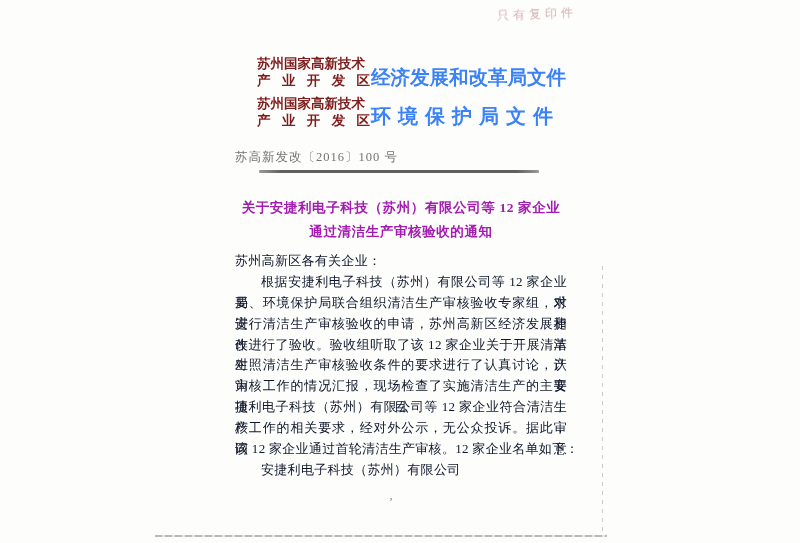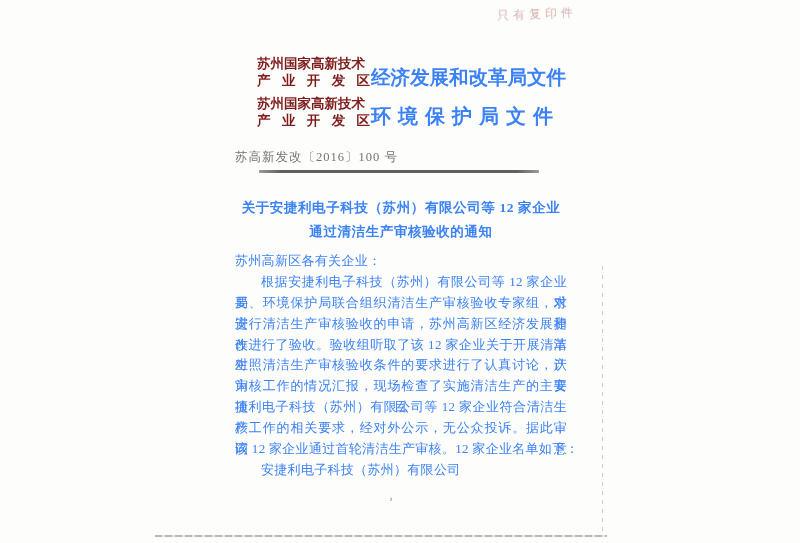--- a/index.html
+++ b/index.html
@@ -43,27 +43,27 @@
     white-space:nowrap;
   }
   .rule{
     position:absolute;left:259px;top:170px;width:280px;height:2.5px;
     background:linear-gradient(90deg,#9a9a9a,#606060 8%,#606060 92%,#9a9a9a);
     border-radius:1px;
   }
   
   .doc-title{
     position:absolute;left:215px;top:196px;width:372px;
-    text-align:center;font-weight:bold;color:#3b82f6;
+    text-align:center;font-weight:bold;color:#a21caf;
     font-size:13.5px;line-height:24px;letter-spacing:.6px;
   }
   
   .body-block{
     position:absolute;left:235px;top:251px;width:332px;
-    font-size:13px;color:#3b82f6;letter-spacing:.3px;
+    font-size:13px;color:#0f172a;letter-spacing:.3px;
   }
   .body-line{height:20.9px;line-height:20.9px;white-space:nowrap;}
   .jline{white-space:normal;text-align:justify;text-align-last:justify;}
   .indent{text-indent:2em;}
   .scan-text{filter:blur(.2px);}
   
   .artifact-tick{
     position:absolute;left:389px;top:495px;
     font-size:12px;color:#8d8d8d;
   }

